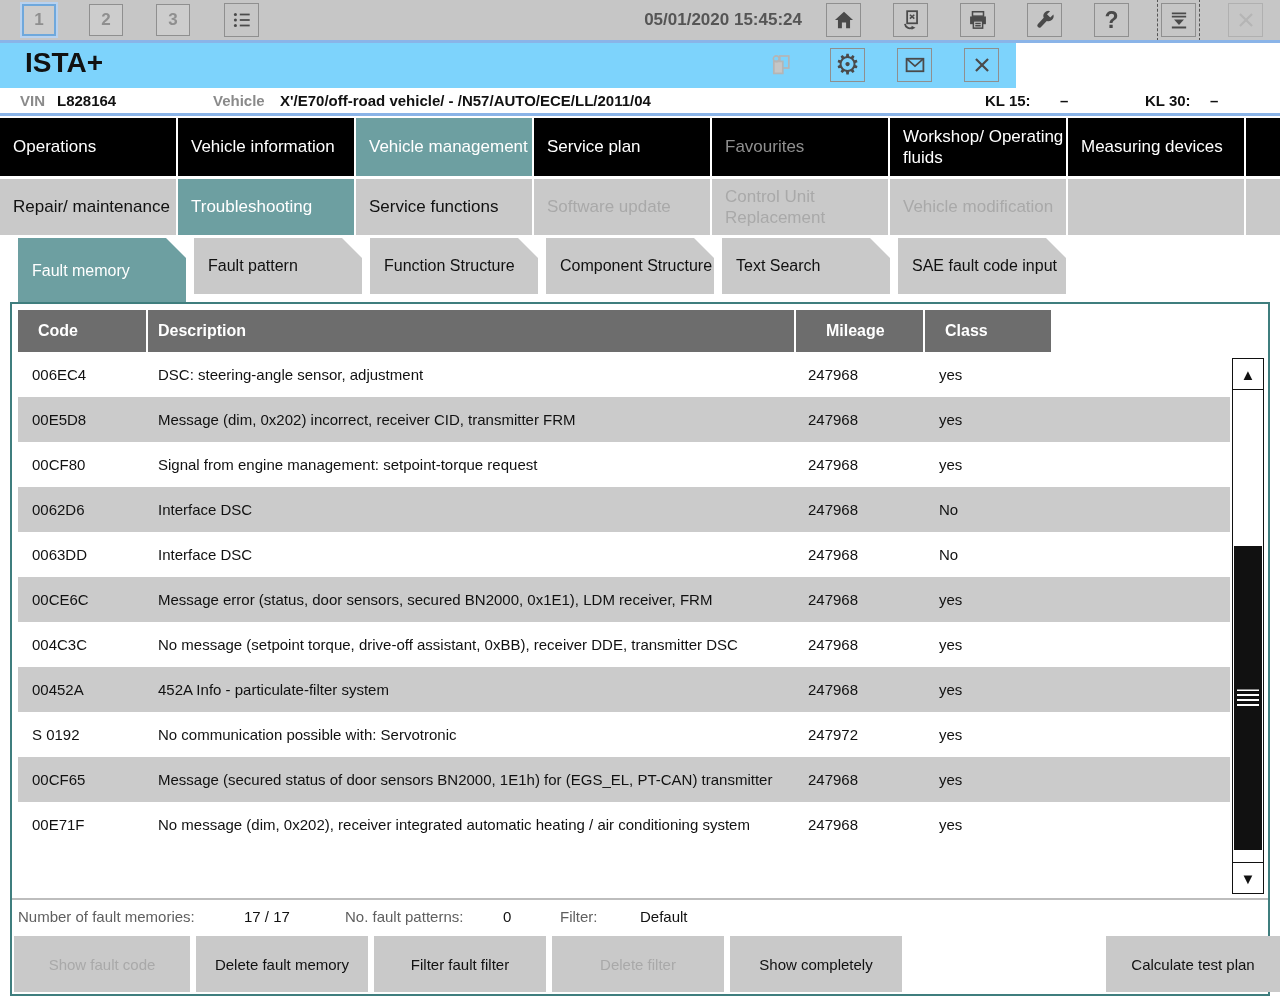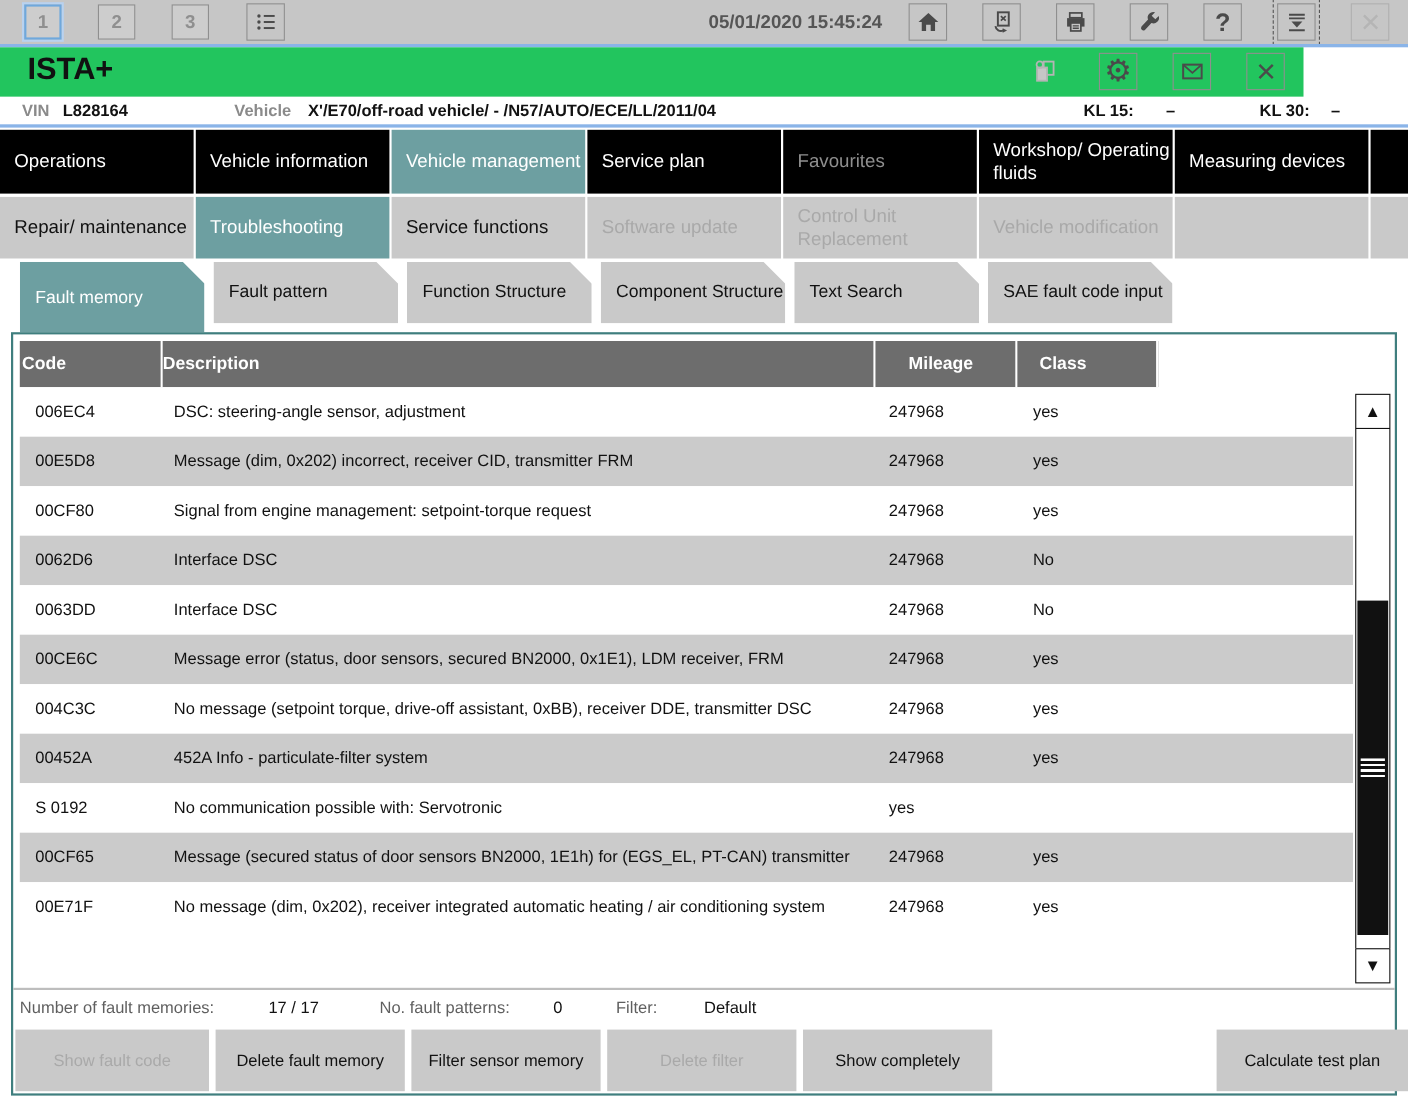--- a/index.html
+++ b/index.html
@@ -13,21 +13,21 @@
   #listbtn{margin-left:34px}
   #datetime{margin-left:auto;font-size:17px;font-weight:bold;color:#555}
   #topicons{display:flex;gap:32px;margin-left:24px;margin-right:17px}
   .icobtn{width:35px;height:34px;border:1px solid #8f8f8f;display:flex;align-items:center;justify-content:center;color:#4a4a4a;background:transparent;box-sizing:border-box;flex:0 0 auto}
   .icobtn.disabled{border-color:#b0b0b0;color:#b5b5b5}
   .icobtn.dotted{outline:1px dashed #555;outline-offset:3px}
   .icobtn svg{display:block}
   .hr-blue{position:absolute;left:0;width:1280px;height:3px;background:#8ab4e8}
 
   
-  #titlebar{position:absolute;left:0;top:43px;width:1185px;height:45px;background:#22c55e}
+  #titlebar{position:absolute;left:0;top:43px;width:1016px;height:45px;background:#7dd3fc}
   #apptitle{position:absolute;left:25px;top:4px;font-size:28px;font-weight:bold;color:#111}
   #titleicons{position:absolute;right:17px;top:5px;display:flex;gap:32px}
   .glyph{font-size:24px;line-height:1}
 
   
   #vinbar{position:absolute;left:0;top:88px;width:1280px;height:25px;background:#fff;font-size:15px;font-weight:bold}
   #vinbar span{position:absolute;top:4px;white-space:nowrap}
   .lbl{color:#8a8a8a}
   .val{color:#111}
 
@@ -47,22 +47,22 @@
 
   
   #subtabs{position:absolute;left:18px;top:238px;height:65px;display:flex;gap:8px;align-items:flex-start}
   .subtab{flex:0 0 168px;height:56px;background:#c9c9c9;color:#111;font-size:16px;line-height:1.25;display:flex;align-items:center;padding-left:14px;box-sizing:border-box;clip-path:polygon(0 0,calc(100% - 20px) 0,100% 20px,100% 100%,0 100%);cursor:pointer}
   .subtab.active{background:#6d9fa1;color:#fff;height:65px}
 
   
   #panel{position:absolute;left:10px;top:302px;width:1260px;height:694px;background:#fff;border:2px solid #3f7e7e;box-sizing:border-box}
   #thead{position:absolute;left:6px;top:6px;height:42px;display:flex}
   .th{background:#6d6d6d;color:#fff;font-weight:bold;font-size:16px;display:flex;align-items:center;box-sizing:border-box;border-right:2px solid #fff}
-  .th:nth-child(1){width:130px;padding-left:2px}
-  .th:nth-child(2){width:648px;}
+  .th:nth-child(1){width:130px;padding-left:20px}
+  .th:nth-child(2){width:648px;padding-left:10px}
   .th:nth-child(3){width:129px;padding-left:30px}
   .th:nth-child(4){width:128px;padding-left:20px}
   .th:nth-child(5){width:177px;padding-left:16px;border-right:none}
   #tbody{position:absolute;left:6px;top:48px;width:1212px}
   .trow{display:flex;height:45px;background:#fff}
   .trow:nth-child(even){background:#cbcbcb}
   .td{display:flex;align-items:center;font-size:15px;color:#111;box-sizing:border-box;overflow:hidden;white-space:nowrap}
   .td:nth-child(1){width:130px;padding-left:14px}
   .td:nth-child(2){width:648px;padding-left:10px}
   .td:nth-child(3){width:129px;padding-left:12px}
@@ -349,20 +349,21 @@
       <div class="trow">
       <div class="td">00452A</div>
       <div class="td">452A Info - particulate-filter system</div>
       <div class="td">247968</div>
       <div class="td">yes</div>
       <div class="td"></div>
     </div>
       <div class="trow">
       <div class="td">S 0192</div>
       <div class="td">No communication possible with: Servotronic</div>
+      <div class="td">247972</div>
       <div class="td">yes</div>
       <div class="td"></div>
     </div>
       <div class="trow">
       <div class="td">00CF65</div>
       <div class="td">Message (secured status of door sensors BN2000, 1E1h) for (EGS_EL, PT-CAN) transmitter</div>
       <div class="td">247968</div>
       <div class="td">yes</div>
       <div class="td"></div>
     </div>
@@ -395,19 +396,19 @@
     <span class="lbl" style="left:333px;color:#5f5f5f">No. fault patterns:</span>
     <span class="val" style="left:491px">0</span>
     <span class="lbl" style="left:548px;color:#5f5f5f">Filter:</span>
     <span class="val" style="left:628px">Default</span>
   </div>
 
   <div id="footer">
 
   <button class="fbtn disabled">Show fault code</button>
       <button class="fbtn normal">Delete fault memory</button>
-      <button class="fbtn normal">Filter sensor memory</button>
+      <button class="fbtn normal">Filter fault filter</button>
       <button class="fbtn disabled">Delete filter</button>
       <button class="fbtn normal">Show completely</button>
       <button class="fbtn normal push">Calculate test plan</button>
     </div>
 
 </div>
 
 </body></html>

